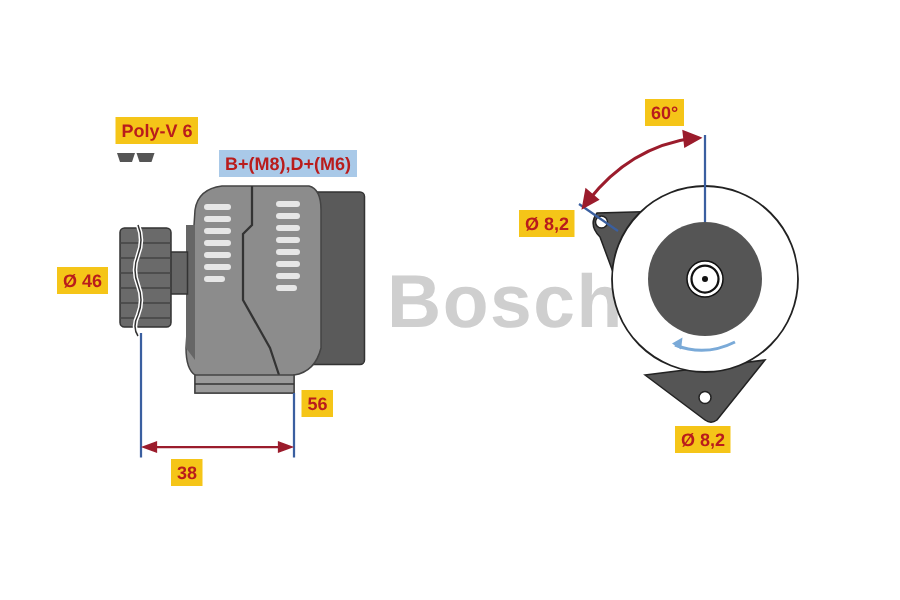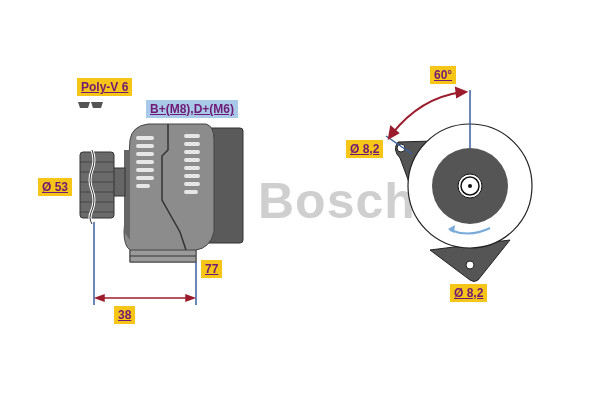--- a/index.html
+++ b/index.html
@@ -1,25 +1,24 @@
 <!DOCTYPE html>
 <html><head>
   <meta charset="utf-8">
   <style>
     html, body { margin: 0; padding: 0; background: #ffffff; }
     body { width: 600px; height: 400px; position: relative; overflow: hidden; font-family: "Liberation Sans", sans-serif; }
     .label {
       position: absolute;
       font-weight: bold;
       font-size: 12px;
-      color: #701a75;
+      color: #b91c1c;
       padding: 2px 4px;
       line-height: 14px;
       white-space: nowrap;
-      text-decoration: underline;
     }
     .yellow { background: #f5c518; }
     .blue { background: #a9c9e8; text-align: center; }
     svg { position: absolute; left: 0; top: 0; }
     .watermark {
       position: absolute;
       font-family: "Liberation Sans", sans-serif;
       font-weight: bold;
       font-size: 50px;
       color: #cfcfcf;
@@ -125,18 +124,18 @@
 
   <g stroke="#9b1c2c" stroke-width="2" fill="#9b1c2c">
     <path d="M462 92 Q420 98 392 134" fill="none"></path>
     <path d="M466 92 L456 88 L457 97 Z"></path>
     <path d="M389 138 L391 127 L398 133 Z"></path>
   </g>
 </svg>
 
 <div class="label yellow" style="left:77px; top:78px;">Poly-V 6</div>
 <div class="label blue" style="left:146px; top:100px;">B+(M8),D+(M6)</div>
-<div class="label yellow" style="left:38px; top:178px;">Ø 53</div>
-<div class="label yellow" style="left:201px; top:260px;">77</div>
+<div class="label yellow" style="left:38px; top:178px;">Ø 46</div>
+<div class="label yellow" style="left:201px; top:260px;">56</div>
 <div class="label yellow" style="left:114px; top:306px;">38</div>
 <div class="label yellow" style="left:430px; top:66px;">60°</div>
 <div class="label yellow" style="left:346px; top:140px;">Ø 8,2</div>
 <div class="label yellow" style="left:450px; top:284px;">Ø 8,2</div>
 
 </body></html>

